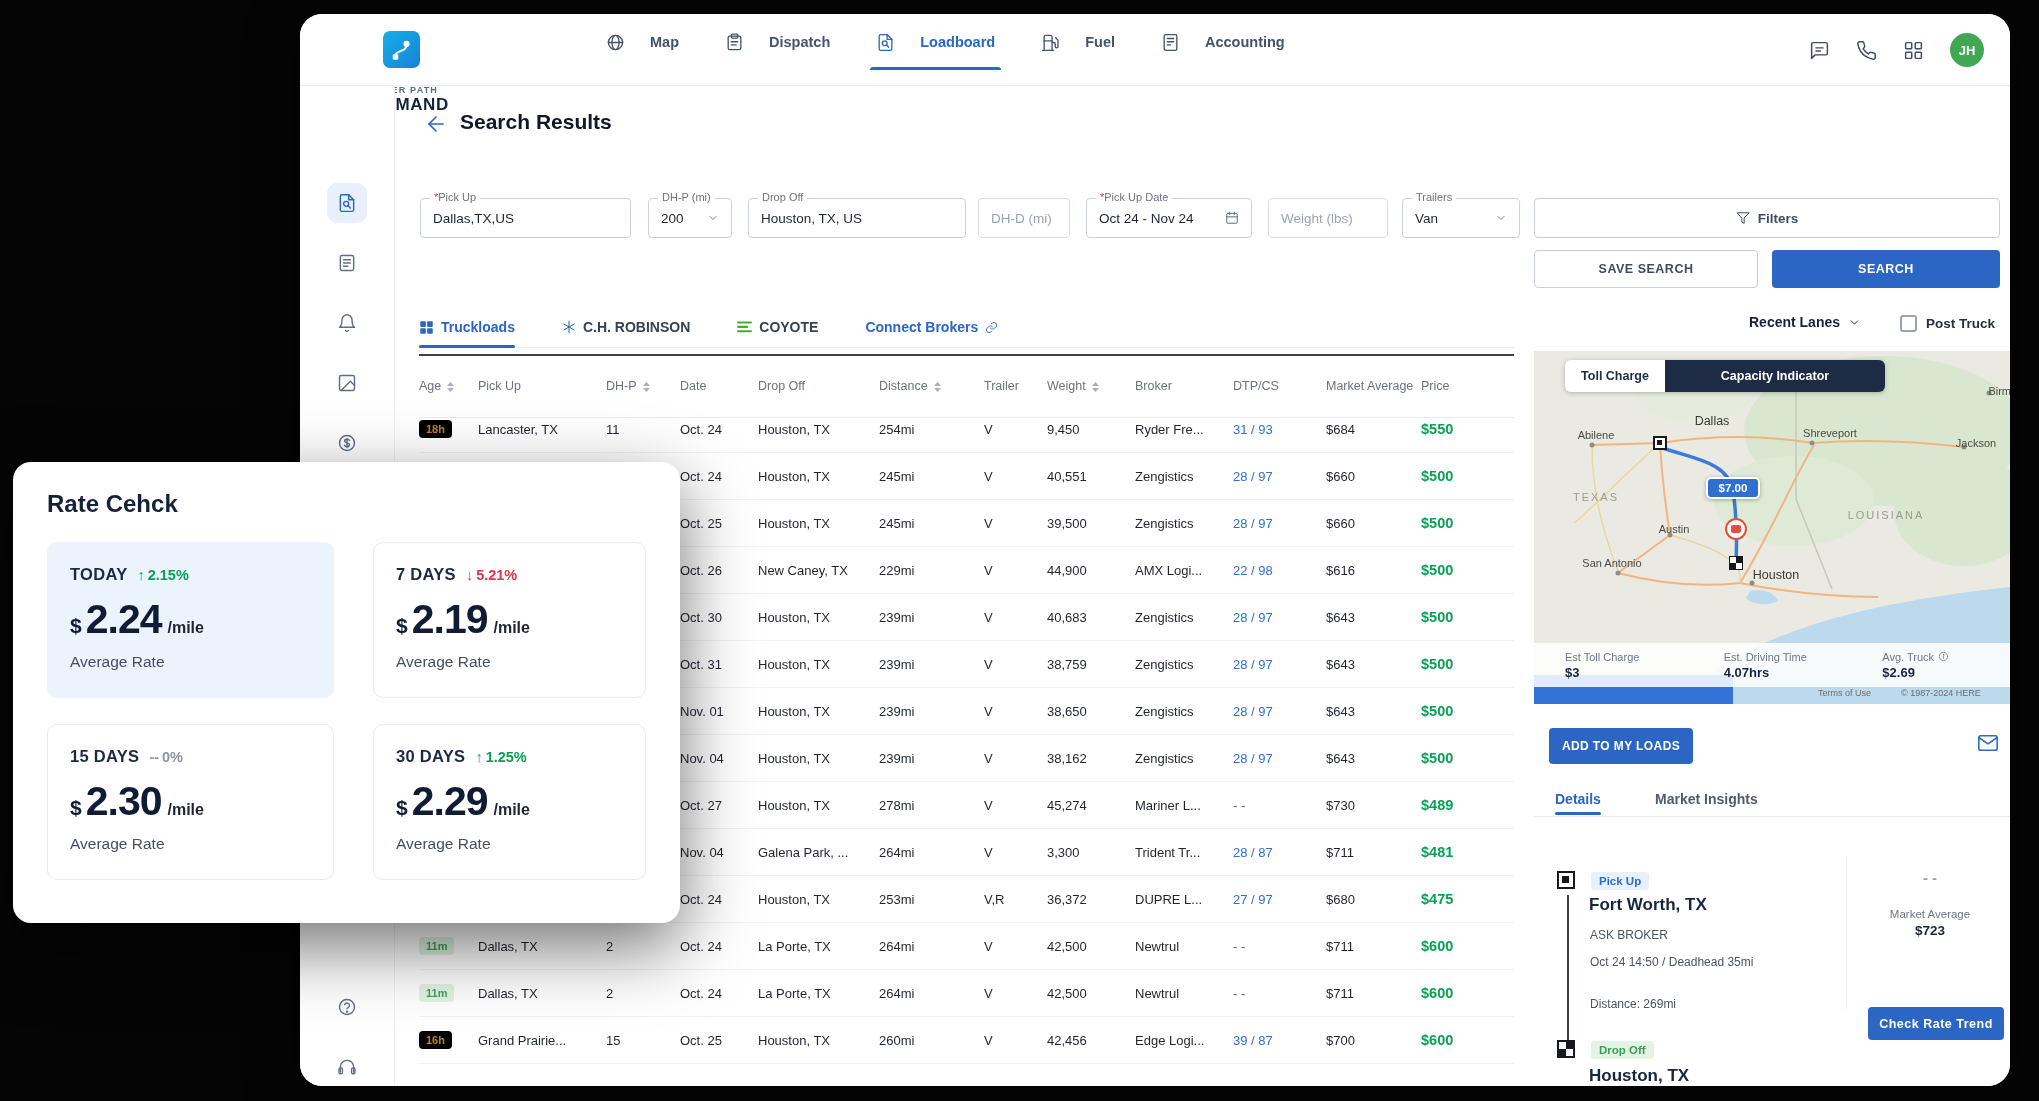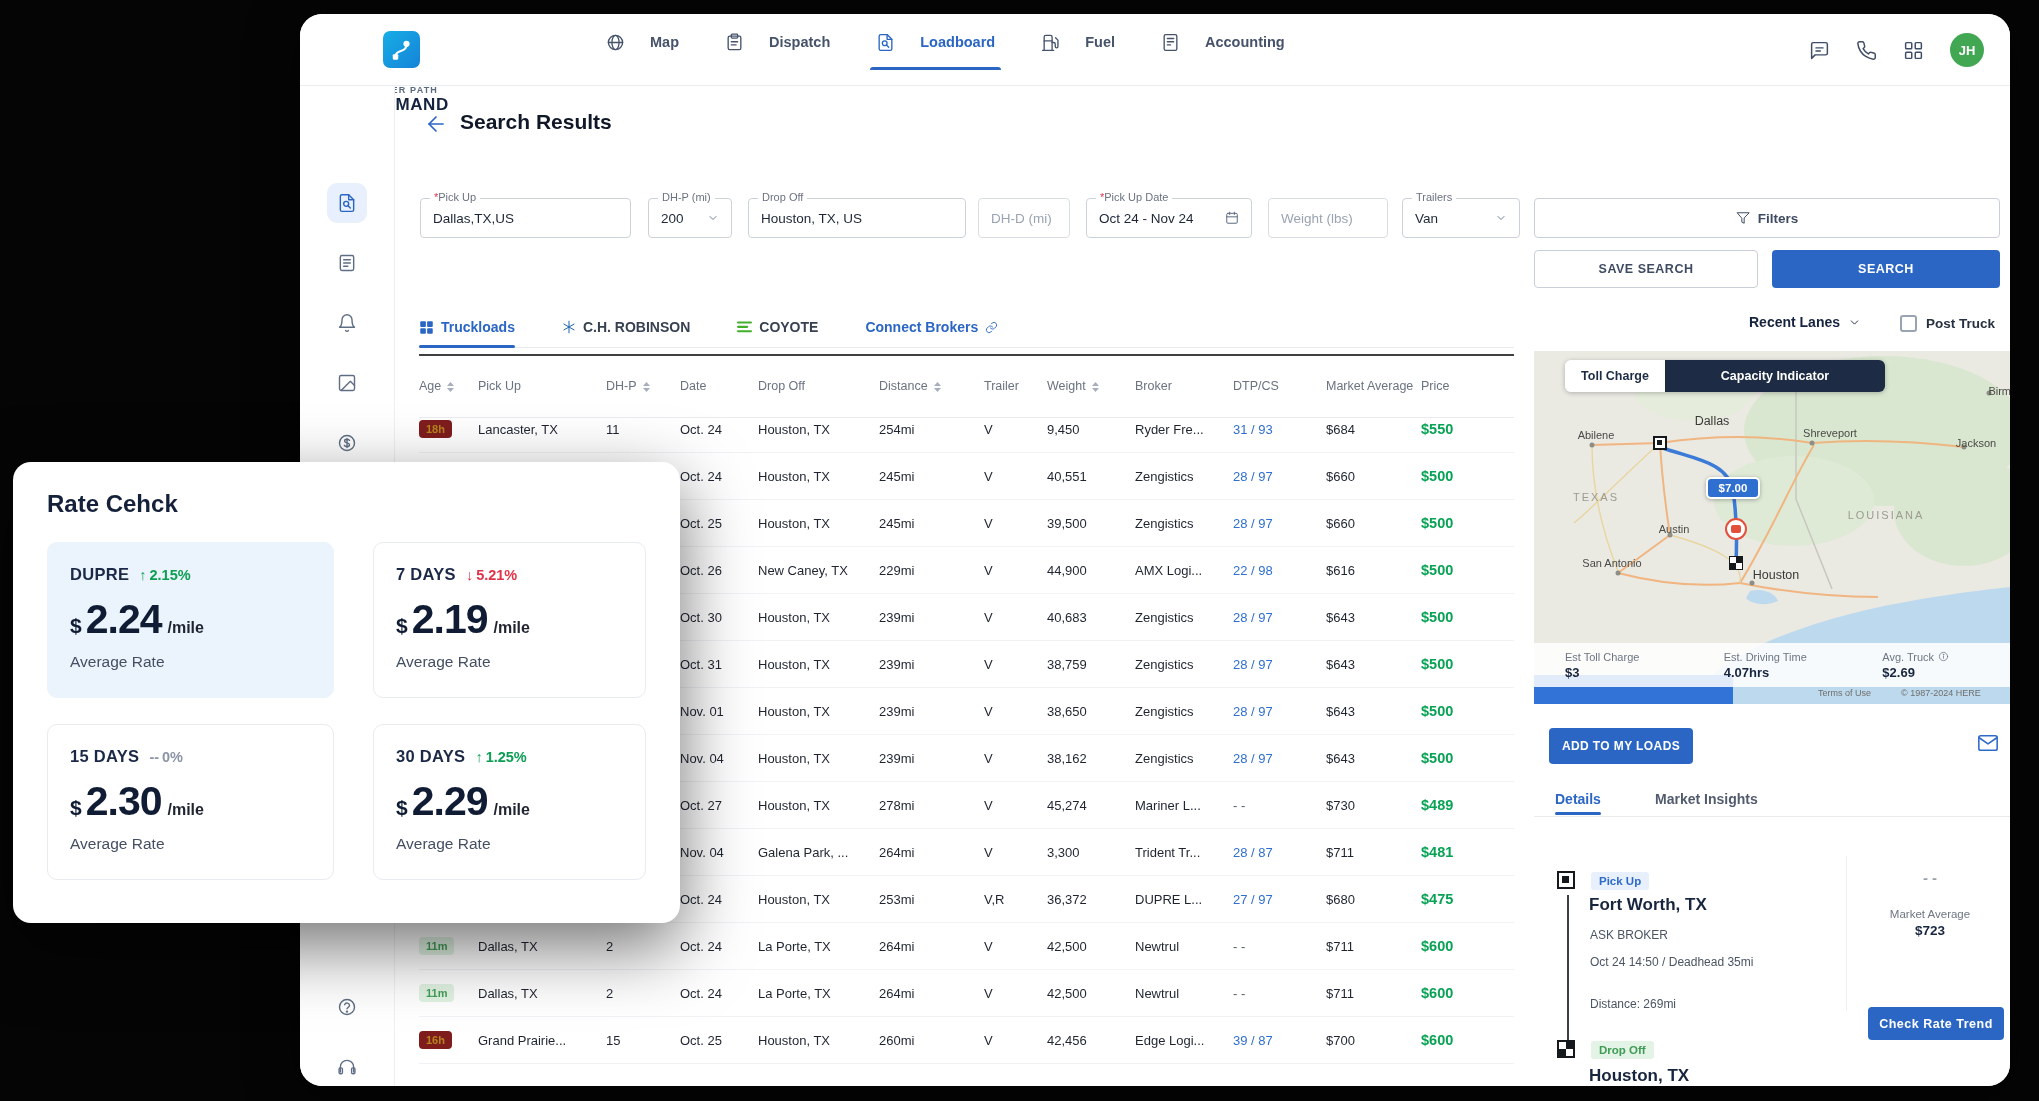--- a/index.html
+++ b/index.html
@@ -79,21 +79,21 @@
   .thead { position:absolute; left:119px; top:340px; width:1095px; height:64px;
            border-top:2px solid #404040; border-bottom:1px solid #e9ebef; align-items:center; }
   .th { display:flex; align-items:center; gap:5px; font-size:12.5px; color:#6b7280; line-height:1.15;
         padding-right:6px; cursor:pointer; }
   .th .sort-icon { display:none; }
   .th.sortable .sort-icon { display:inline-block; }
   .tbody { position:absolute; left:119px; top:392px; width:1095px; }
   .trow { height:47px; align-items:center; border-bottom:1px solid #f0f2f5; cursor:pointer; }
   .td { font-size:13px; color:#1f2430; white-space:nowrap; overflow:hidden; padding-right:6px; }
   .age-badge { display:inline-block; font-size:11px; font-weight:700; padding:3px 7px; border-radius:4px; }
-  .age-badge.b-yellow { background:#7f1d1d; color:#b7841c;text-align:center; }
+  .age-badge.b-yellow { background:#000000; color:#b7841c;text-align:center; }
   .age-badge.b-green { background:#e1f3e3; color:#44a05a; }
   .dtp-link { color:#2f6fd0; }
   .dtp-muted { color:#555c6b; }
   .price { color:#07a254; font-weight:700; font-size:14.5px; }
 
   
   .rpanel { position:absolute; left:1234px; top:337px; width:476px; height:735px; background:#fff; }
   .map { position:absolute; left:0; top:0; width:476px; height:353px; overflow:hidden; background:#eae9e2; }
   .map-svg { position:absolute; left:0; top:0; width:100%; height:100%; }
   .map-label { position:absolute; transform:translate(-50%,-50%); font-size:11px; color:#4a4a46; white-space:nowrap; pointer-events:none; }
@@ -840,21 +840,21 @@
       <div class="lc-city" style="top:715px">Houston, TX</div>
     </div>
   </div>
 
   <div class="rate-card">
     <div class="rc-title">Rate Cehck</div>
     <div class="rc-grid">
 
         <div class="rc-box highlight">
           <div class="rc-head">
-            <span class="rc-period">DUPRE</span>
+            <span class="rc-period">TODAY</span>
             <span class="rc-trend up">
               <span>↑</span>
               <span>2.15%</span>
             </span>
           </div>
           <div class="rc-price">
             <span class="rc-cur">$</span>
             <span class="rc-amt">2.24</span>
             <span class="rc-unit">/mile</span>
           </div>

